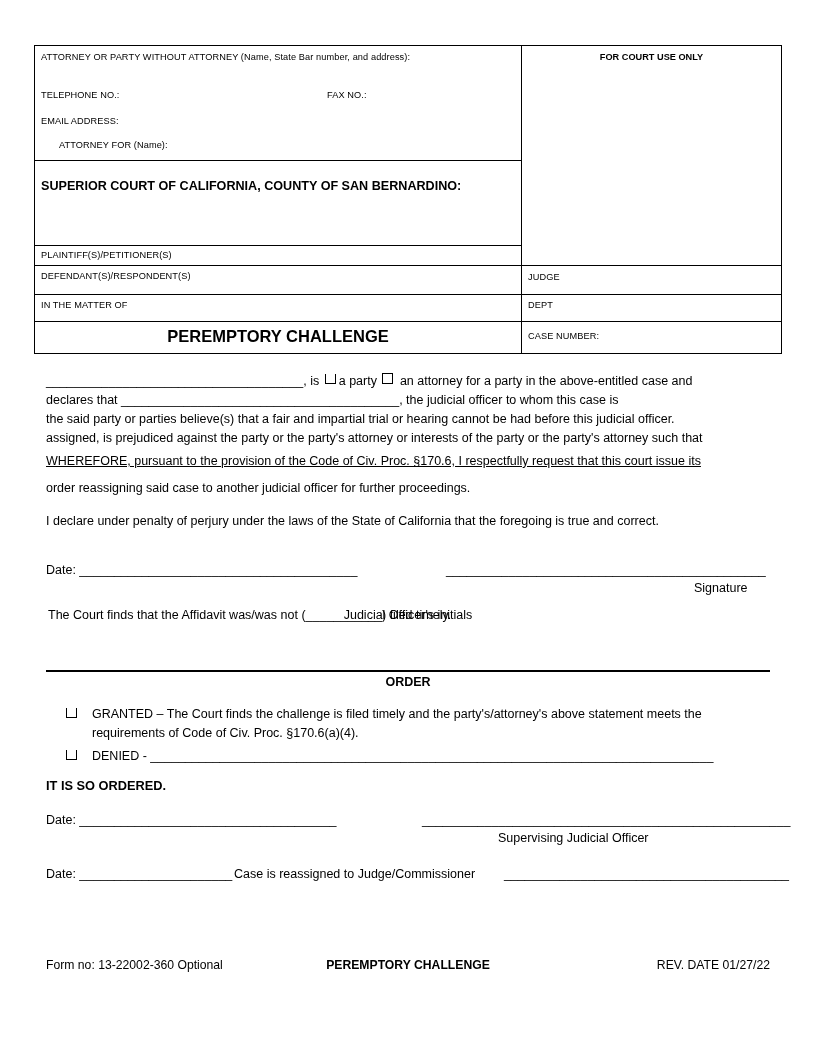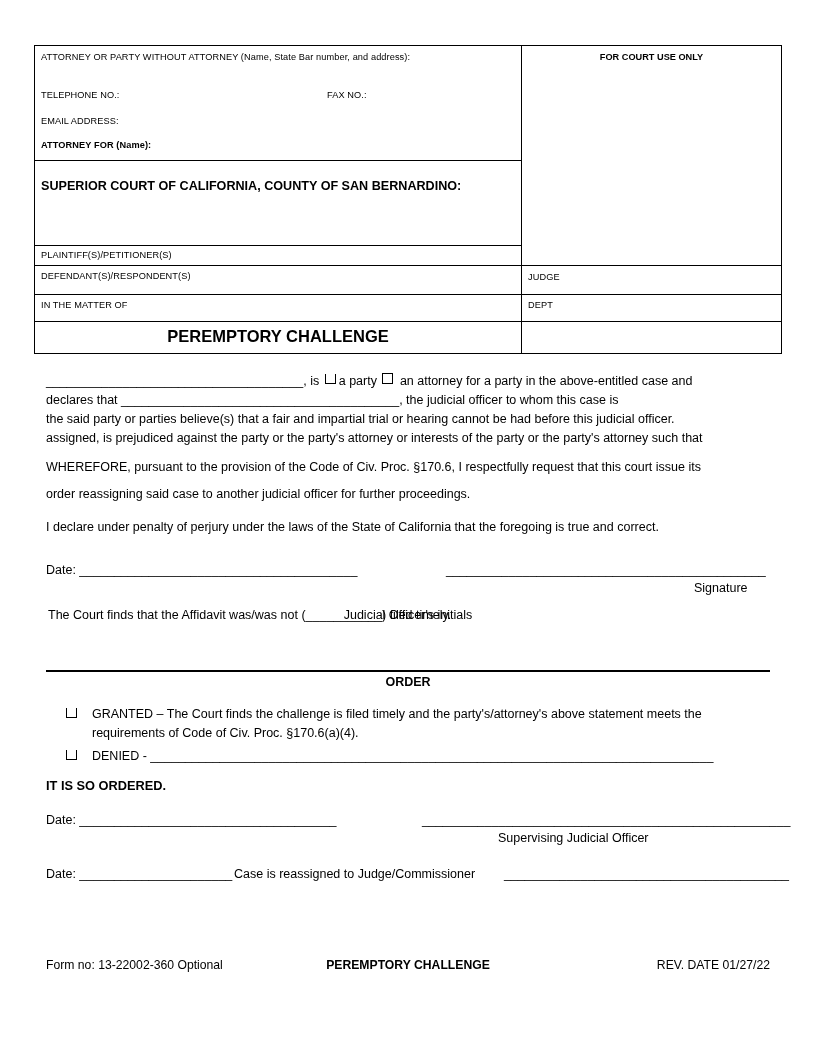--- a/index.html
+++ b/index.html
@@ -53,21 +53,21 @@
     font-size: 9.2px;
     line-height: 1.2;
     letter-spacing: 0.1px;
   }
 
   .attybox { height: 115px; }
   .attybox .line1 { position: absolute; left: 6px; top: 6px; }
   .attybox .tel   { position: absolute; left: 6px; top: 44px; }
   .attybox .fax   { position: absolute; left: 292px; top: 44px; }
   .attybox .email { position: absolute; left: 6px; top: 70px; }
-  .attybox .atfor { position: absolute; left: 6px; top: 94px; font-weight: bold; }
+  .attybox .atfor { position: absolute; left: 24px; top: 94px; }
 
   .courtbox { height: 85px; }
   .courtbox .courtname {
     position: absolute;
     left: 6px; top: 18px;
     font-size: 12.6px;
     font-weight: bold;
   }
 
   .forcourt {
@@ -111,21 +111,21 @@
   
   .body {
     position: absolute;
     left: 46px;
     top: 372px;
     width: 724px;
     font-size: 12.5px;
     line-height: 1.52;
   }
   .para { margin: 0 0 0 0; }
-  .p-gap { margin-top: 10px; }
+  .p-gap { margin-top: 4px; text-decoration: underline; }
 
   .chk {
     display: inline-block;
     width: 9px;
     height: 9px;
     border: 1px solid #000;
     border-top: none;
     vertical-align: 1px;
     margin: 0 3px 0 2px;
   }
@@ -312,20 +312,23 @@
       </div>
       <div class="cap-right rowline3 cap-bb">
         <div class="tiny dept">DEPT</div>
       </div>
     </div>
 
     <div class="cap-row last-row">
       <div class="cap-left titlerow title-cell">
         <div class="doc-title">PEREMPTORY CHALLENGE</div>
       </div>
+      <div class="cap-right titlerow">
+        <div class="tiny casenum">CASE NUMBER:</div>
+      </div>
     </div>
 
   </div>
 
   <div class="body">
     <div class="para">
       <span>_____________________________________</span><span>, is</span>
       <span class="chk"></span><span>a party</span>
       <span class="chk-full"></span>
       <span>an attorney for a party in the above-entitled case and</span>

